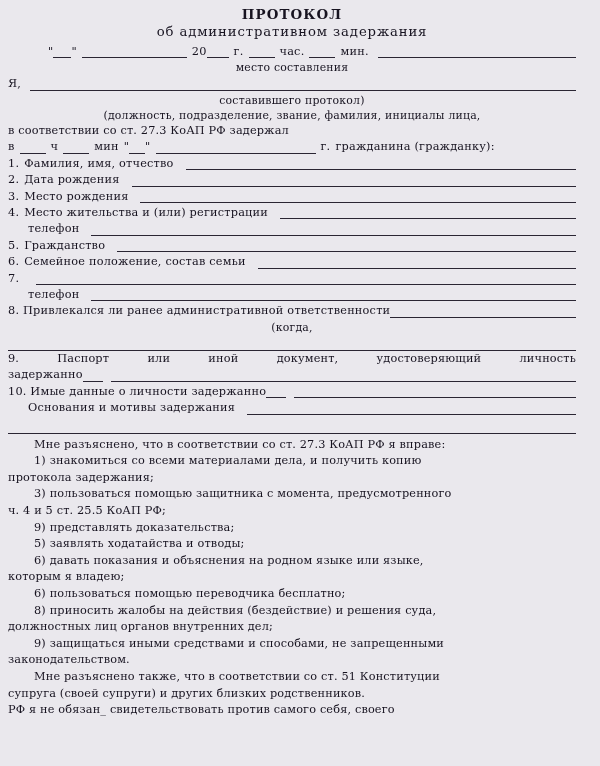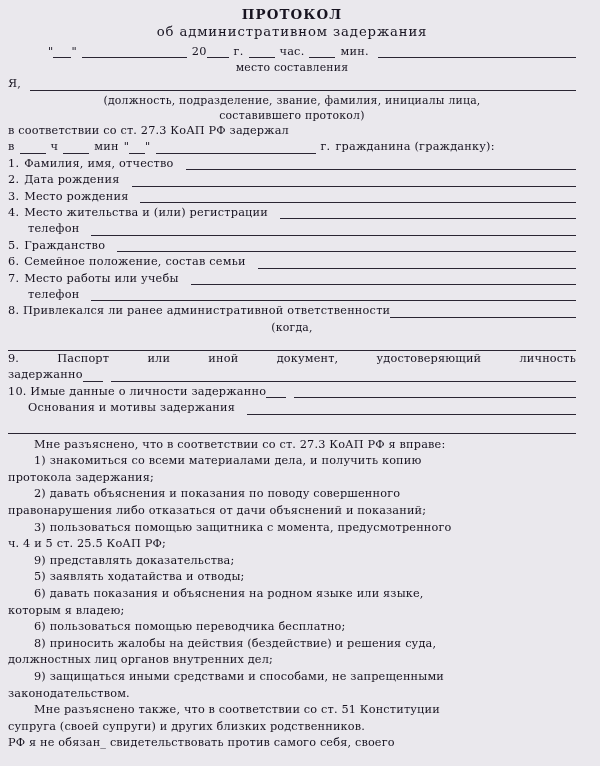--- a/index.html
+++ b/index.html
@@ -132,22 +132,22 @@
     <span class="gap" style="width:9px;"></span>
     <span class="ln"></span>
   </div>
   <div class="cap right">место составления</div>
 
   <div class="row" style="margin-top:1px;">
     <span class="txt">Я,</span>
     <span class="gap" style="width:9px;"></span>
     <span class="ln"></span>
   </div>
+  <div class="cap center">составившего протокол)</div>
   <div class="cap center">(должность, подразделение, звание, фамилия, инициалы лица,</div>
-  <div class="cap center">составившего протокол)</div>
 
   <div class="bodytext">в соответствии со ст. 27.3 КоАП РФ задержал</div>
 
   <div class="row">
     <span class="txt">в</span>
     <span class="gap"></span>
     <span class="ln fx" style="width:26px;"></span>
     <span class="gap"></span>
     <span class="txt">ч</span>
     <span class="gap"></span>
@@ -210,21 +210,20 @@
     <div class="row">
       <span class="txt">6.</span>
       <span class="gap"></span>
       <span class="txt">Семейное положение, состав семьи</span>
       <span class="gap" style="width:12px;"></span>
       <span class="ln"></span>
     </div>
     <div class="row">
       <span class="txt">7.</span>
       <span class="gap"></span>
-      <span class="txt">Место работы или учебы</span>
       <span class="gap" style="width:12px;"></span>
       <span class="ln"></span>
     </div>
     <div class="row">
       <span class="txt" style="padding-left:20px;">телефон</span>
       <span class="gap" style="width:12px;"></span>
       <span class="ln"></span>
     </div>
   </div>
 
@@ -265,24 +264,20 @@
   <div class="fullrule" style="margin-top:16px;"></div>
 
   <div class="bodytext ind" style="margin-top:3px;">Мне разъяснено, что в соответствии со ст. 27.3 КоАП РФ я вправе:</div>
 
   <div>
     <div>
       <div class="bodytext ind">1) знакомиться со всеми материалами дела, и получить  копию</div>
       <div class="bodytext">протокола задержания;</div>
     </div>
     <div>
-      <div class="bodytext ind">2) давать  объяснения  и  показания  по  поводу  совершенного</div>
-      <div class="bodytext">правонарушения либо отказаться  от  дачи  объяснений  и показаний;</div>
-    </div>
-    <div>
       <div class="bodytext ind">3) пользоваться помощью защитника с момента,   предусмотренного</div>
       <div class="bodytext">ч. 4  и  5  ст.  25.5 КоАП РФ;</div>
     </div>
     <div class="bodytext ind">9) представлять доказательства;</div>
     <div class="bodytext ind">5) заявлять ходатайства и отводы;</div>
     <div>
       <div class="bodytext ind">6) давать  показания  и  объяснения на родном языке или языке,</div>
       <div class="bodytext">которым я владею;</div>
     </div>
     <div class="bodytext ind">6) пользоваться помощью переводчика бесплатно;</div>

